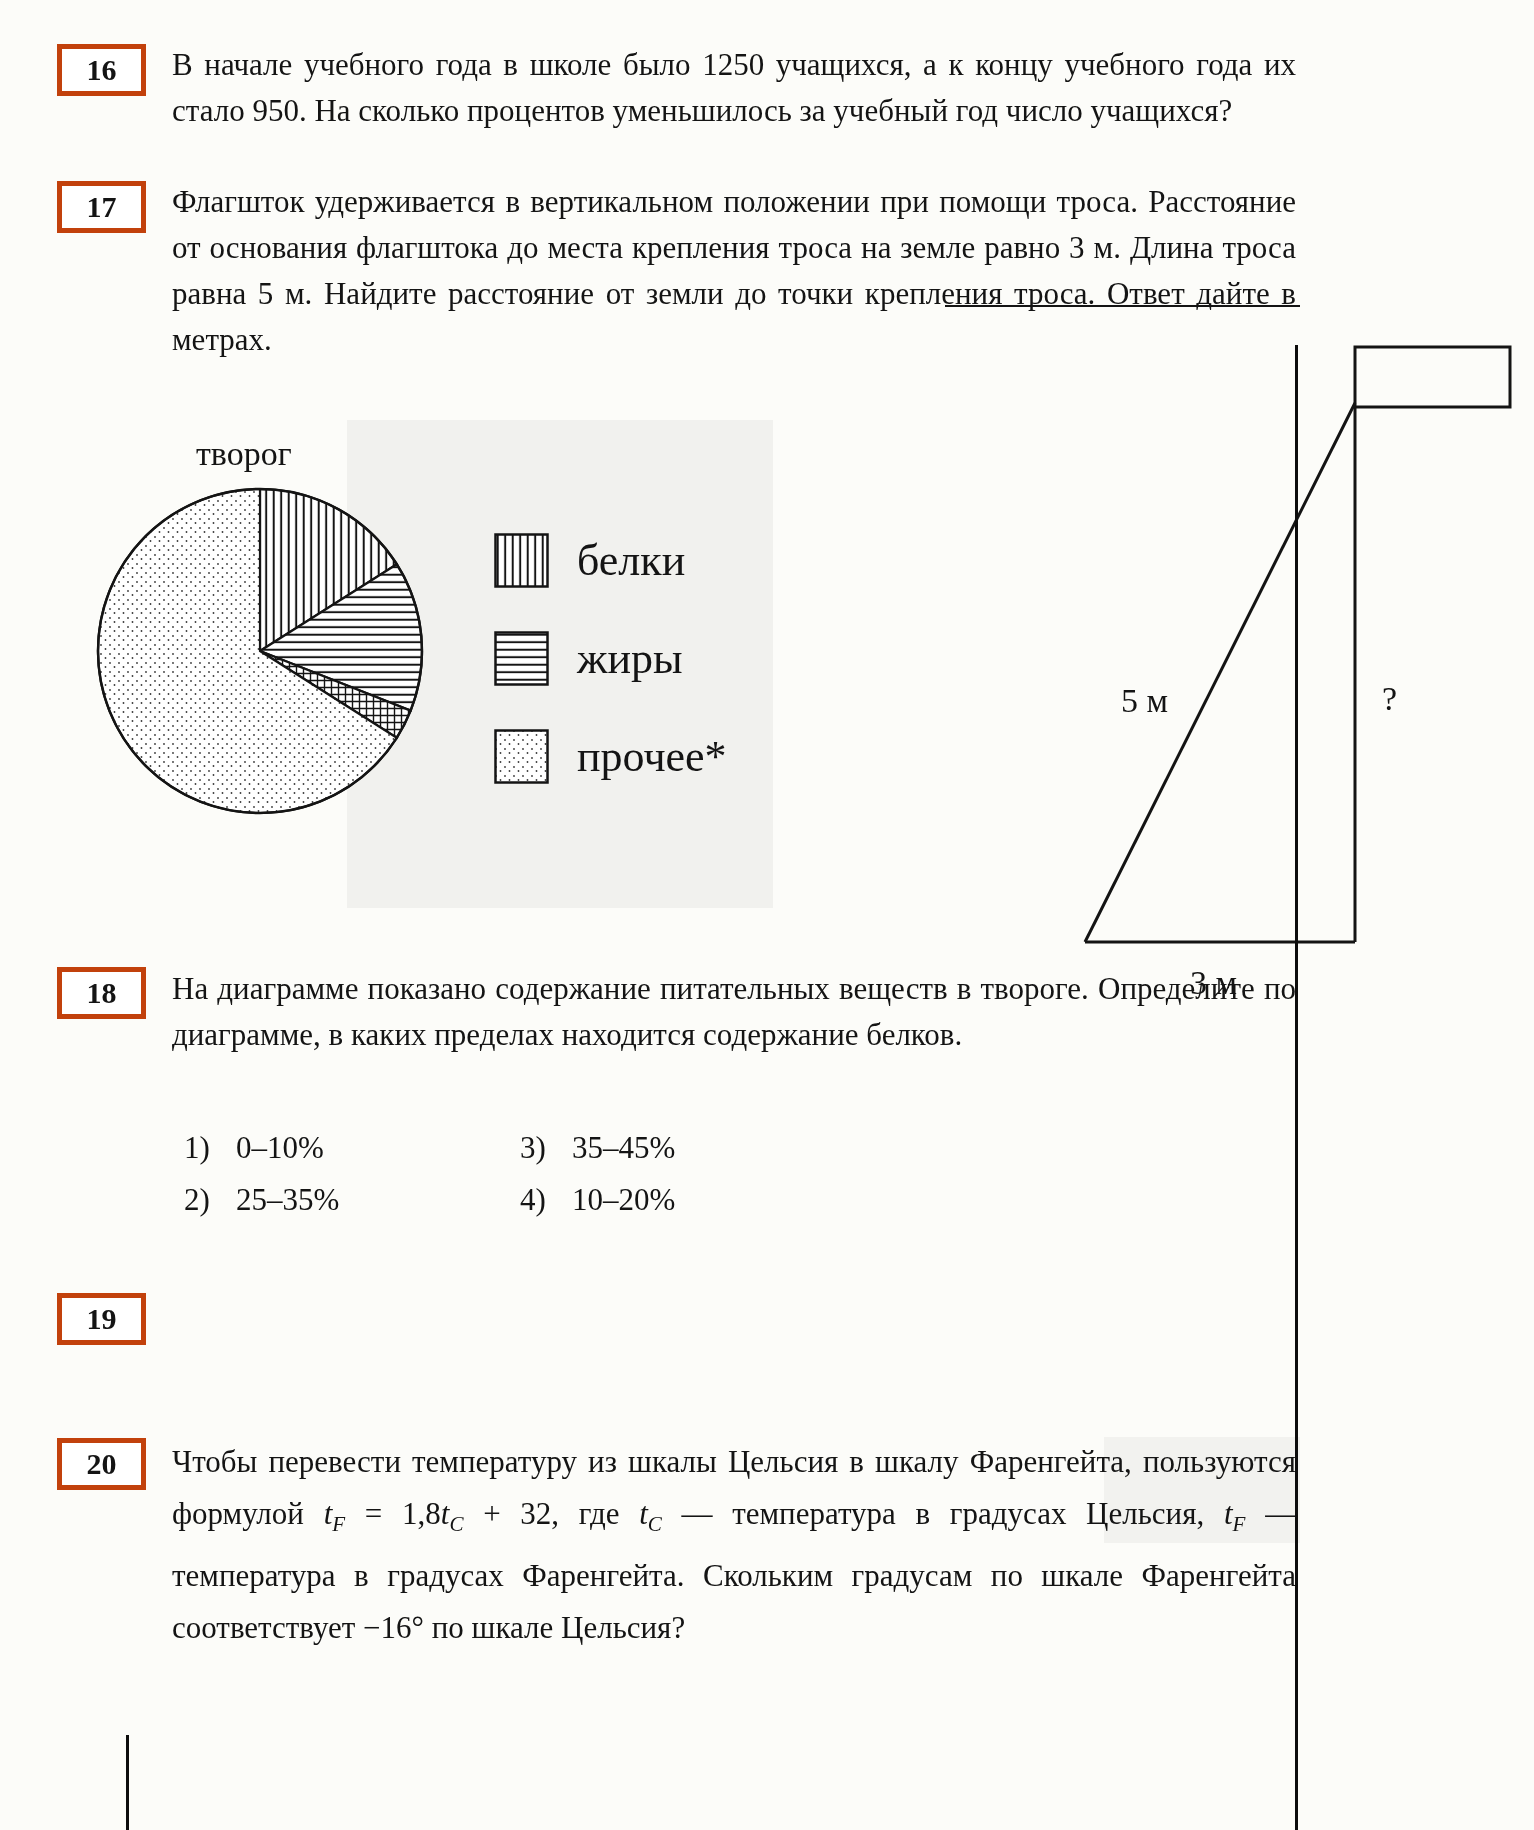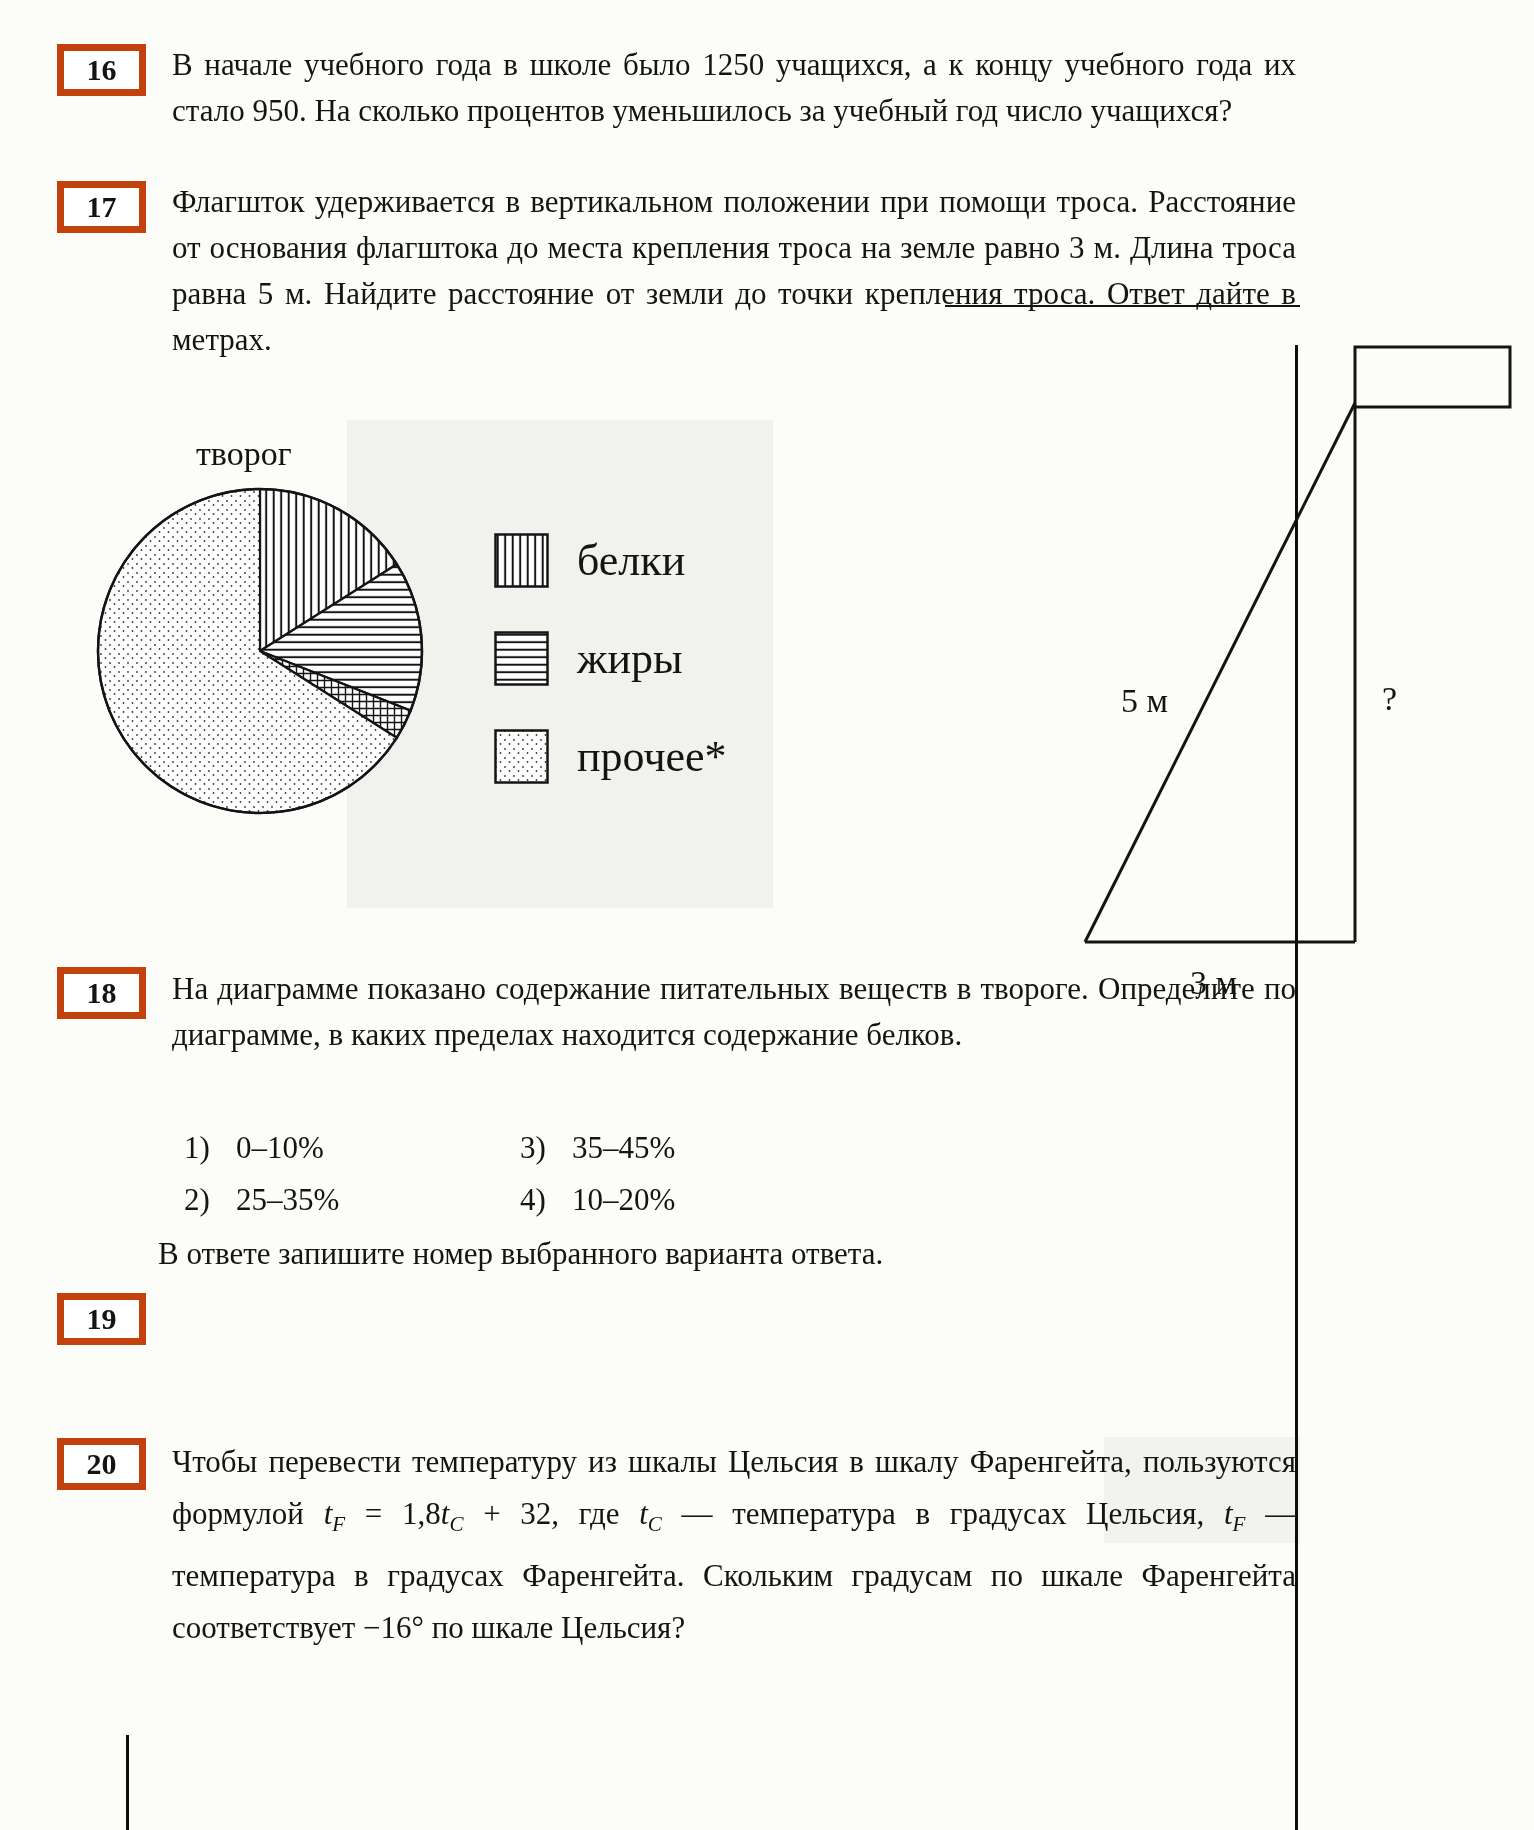--- a/index.html
+++ b/index.html
@@ -9,21 +9,21 @@
     position:relative; width:1534px; height:1830px;
     background:#fcfcf9; color:#141414; overflow:hidden;
     font-family:"Liberation Serif", serif;
   }
   .shade { position:absolute; background:#f1f1ee; }
   .shade-legend { left:347px; top:420px; width:426px; height:488px; }
   .shade-br { left:1104px; top:1437px; width:196px; height:106px; background:#f2f2ef; }
 
   .num-box {
     position:absolute; left:57px; width:89px; height:52px;
-    border:7px solid #c2410c; background:#fff;
+    border:5px solid #c2410c; background:#fff;
     display:flex; align-items:center; justify-content:center;
     font-weight:700; font-size:30px;
   }
   .b16 { top:44px; } .b17 { top:181px; } .b18 { top:967px; }
   .b19 { top:1293px; } .b20 { top:1438px; }
 
   .ptext {
     position:absolute; left:172px; width:1124px;
     font-size:31px; line-height:46px; text-align:justify;
   }
@@ -158,21 +158,20 @@
       <span class="opt">
         <span class="opt-num">2)</span>
         <span class="opt-val">25–35%</span>
       </span>
       <span class="opt">
         <span class="opt-num">4)</span>
         <span class="opt-val">10–20%</span>
       </span>
     </div>
   </div>
-  <p class="closing">В ответе запишите номер выбранного варианта ответа.</p>
 
   <div class="num-box b19">
     <span>19</span>
   </div>
 
   <div class="num-box b20">
     <span>20</span>
   </div>
   <p class="ptext t20">
     <span>Чтобы перевести температуру из шкалы Цельсия в шкалу Фаренгейта, пользуются формулой</span>

